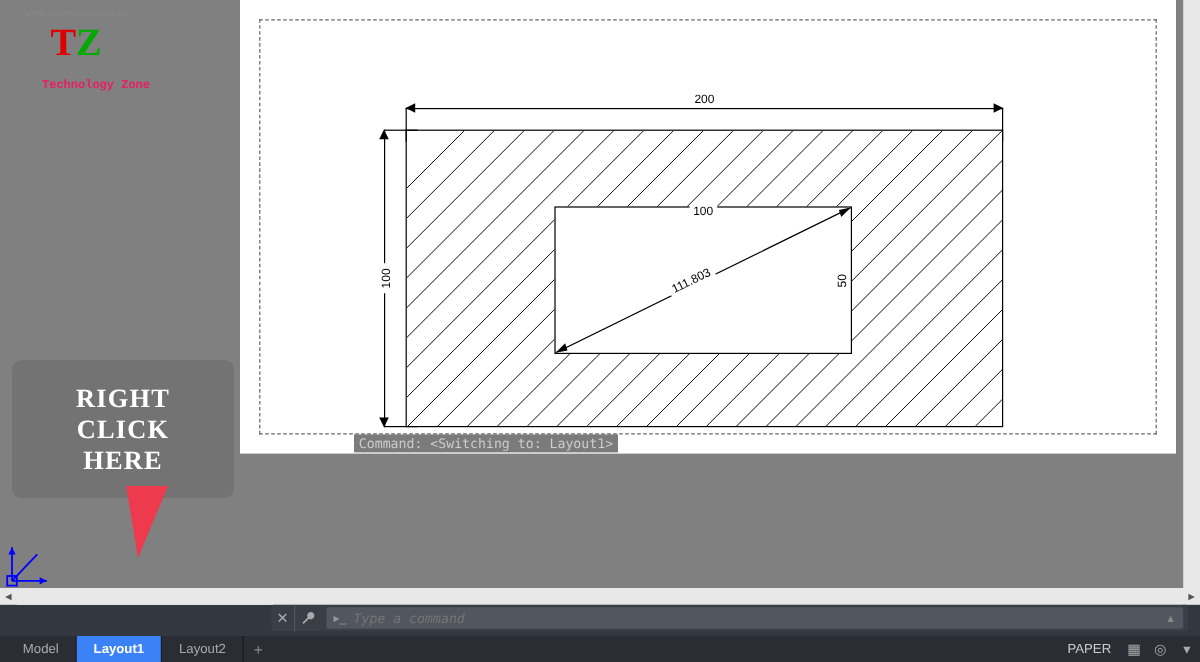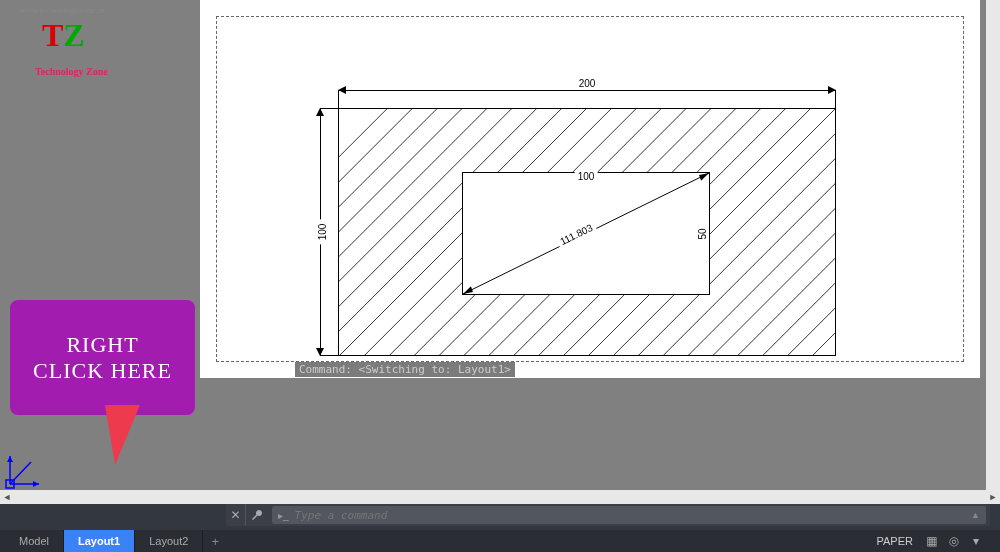--- a/index.html
+++ b/index.html
@@ -211,38 +211,39 @@
       color: #888;
       font-family: cursive;
       font-style: italic;
     }
     .logo-bottom {
       position: absolute;
       bottom: 8px;
       left: 15px;
       font-size: 10px;
       color: #e91e63;
-      font-family: Liberation Serif, serif;
+      font-family: Liberation Mono, monospace;
       font-weight: bold;
       margin-top: 16px;
     }
     .callout {
       position: absolute;
       top: 300px;
       left: 10px;
       width: 185px;
       height: 115px;
-      background: #a21caf;
+      background: #737373;
       border-radius: 8px;
       z-index: 20;
       display: flex;
       align-items: center;
       justify-content: center;
       text-align: center;
       padding: 18px;
+      font-weight: bold;
     }
     .callout-text {
       color: #fff;
       font-size: 22px;
       font-family: Georgia, serif;
       letter-spacing: 1px;
     }
     .callout-tail {
       position: absolute;
       bottom: -50px;
@@ -400,21 +401,21 @@
       align-items: center;
       justify-content: center;
       cursor: pointer;
       font-size: 13px;
     }
     .status-right {
       margin-left: auto;
       display: flex;
       align-items: center;
       height: 100%;
-      padding-right: 13px;
+      padding-right: 0;
     }
     .status-text {
       color: #ccc;
       font-size: 11px;
       margin-right: 8px;
     }
     .status-icon {
       width: 22px;
       height: 22px;
       color: #aaa;

